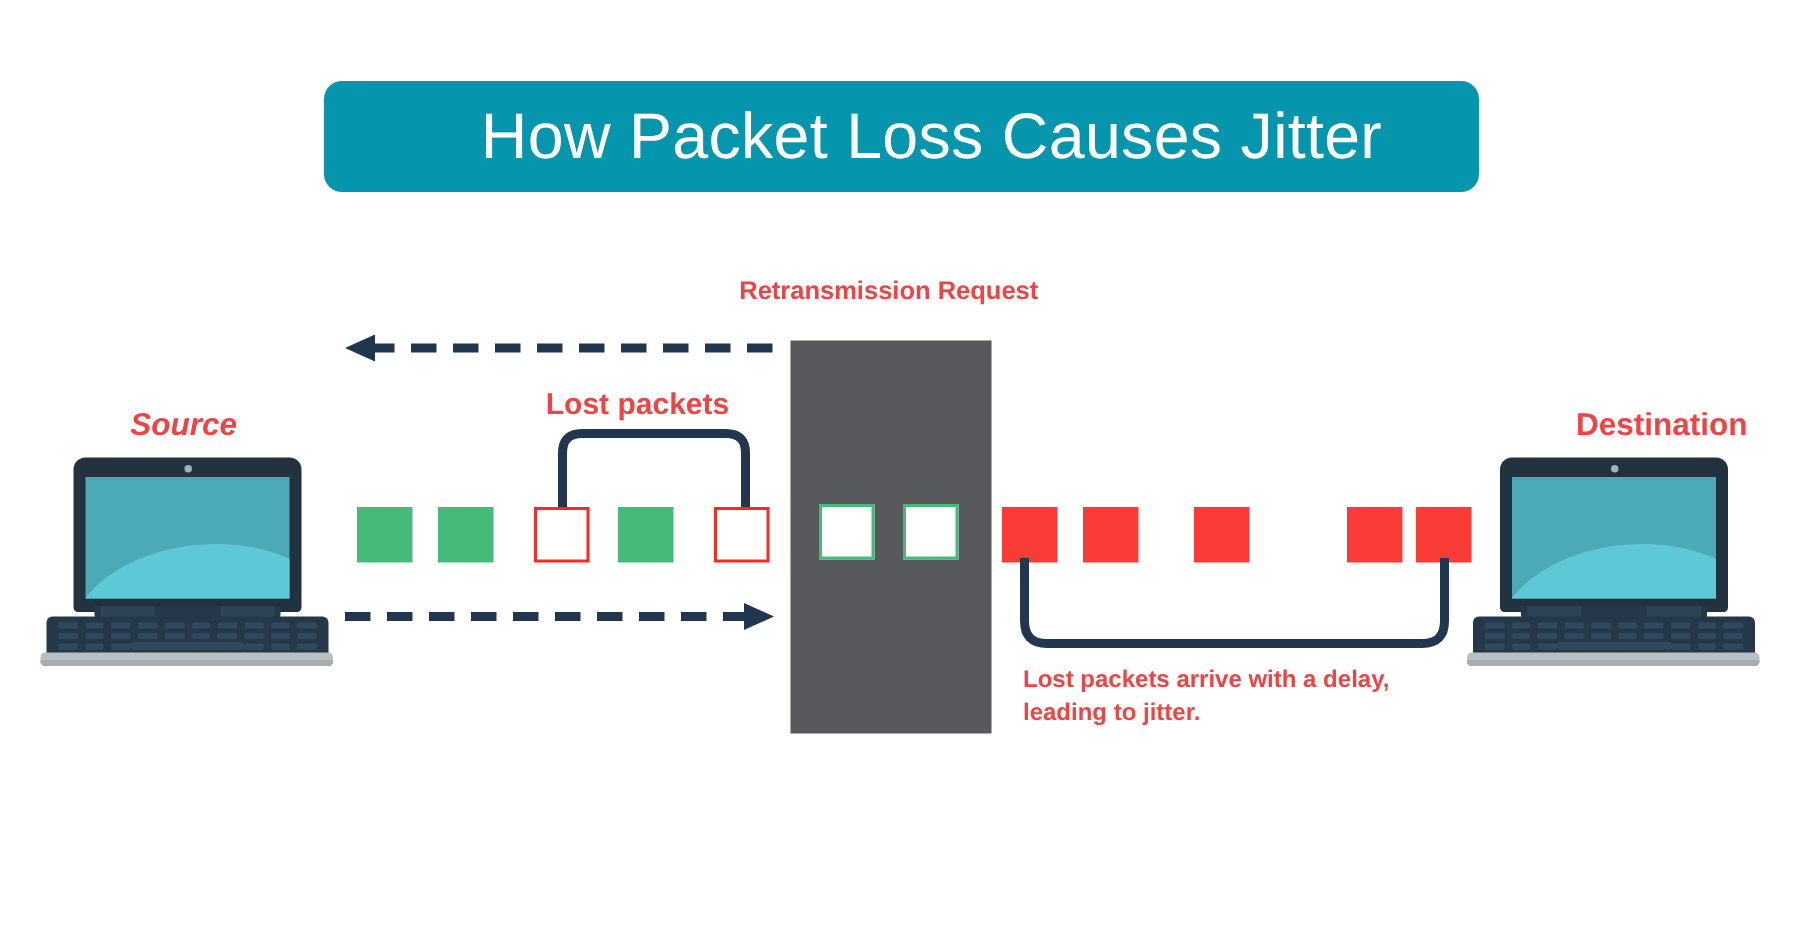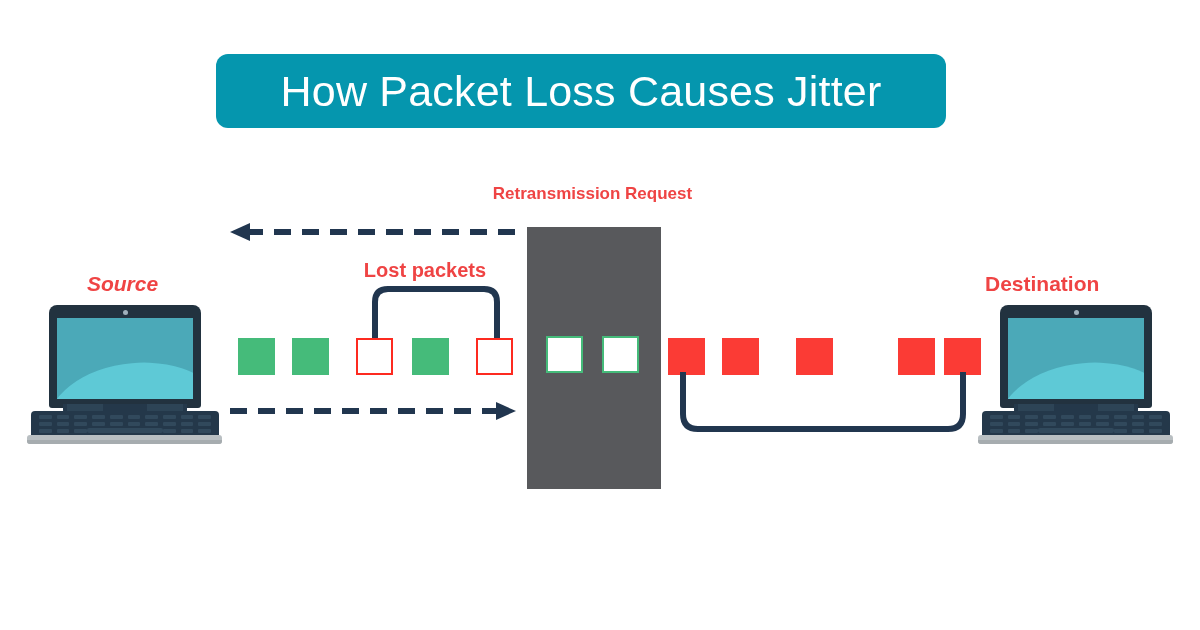--- a/index.html
+++ b/index.html
@@ -7,33 +7,33 @@
     width:1200px;height:630px;background:#ffffff;overflow:hidden;
     font-family:"Liberation Sans","DejaVu Sans",sans-serif;
     position:relative;
   }
   .stage{position:absolute;left:0;top:0;width:1200px;height:630px;}
 
   
   .title-banner{
     position:absolute;left:216px;top:54px;width:730px;height:74px;
     background:#0596ae;border-radius:12px;
-    display:flex;align-items:center;justify-content:center;
+    display:flex;align-items:center;justify-content:center;padding-left:40px;
   }
   .title-text{
     color:#ffffff;font-size:43px;font-weight:400;letter-spacing:.2px;
     white-space:nowrap;line-height:1;
   }
 
   
   .lbl{position:absolute;color:#ef4444;font-weight:bold;}
   .lbl-retrans{left:470px;top:184px;width:245px;text-align:center;font-size:17px;}
   .lbl-lost{left:355px;top:259px;width:140px;text-align:center;font-size:20px;}
   .lbl-source{left:40px;top:272px;width:165px;text-align:center;font-size:21px;font-style:italic;}
-  .lbl-dest{left:985px;top:272px;width:180px;text-align:left;font-size:21px;}
+  .lbl-dest{left:985px;top:272px;width:180px;text-align:right;font-size:21px;}
   .lbl-jitter{left:682px;top:443px;font-size:16px;line-height:1.38;}
 
   
   .laptop{position:absolute;width:195px;height:140px;}
   .laptop.src{left:27px;top:305px;}
   .laptop.dst{left:978px;top:305px;}
   .lid{
     position:absolute;left:22px;top:0;width:152px;height:103px;
     background:#22323f;border-radius:8px 8px 3px 3px;
   }
@@ -148,20 +148,24 @@
   <div class="pk red" style="left:796px;top:338px;"></div>
   <div class="pk red" style="left:898px;top:338px;"></div>
   <div class="pk red" style="left:944px;top:338px;"></div>
 
   <div class="bracket" style="left:678px;top:372px;">
     <svg width="290" height="62" viewBox="0 0 290 62">
       <path d="M5,0 L5,42 Q5,57 20,57 L270,57 Q285,57 285,42 L285,0" fill="none" stroke="#21364f" stroke-width="6" stroke-linecap="round"></path>
     </svg>
   </div>
 
+  <div class="lbl lbl-jitter">
+    <div>Lost packets arrive with a delay,</div>
+    <div>leading to jitter.</div>
+  </div>
 
   <div class="lbl lbl-source">Source</div>
   <div class="laptop src">
     <div class="lid">
       <div class="cam"></div>
       <div class="screen">
         <div class="wave"></div>
       </div>
     </div>
     <div class="hinge"></div>

